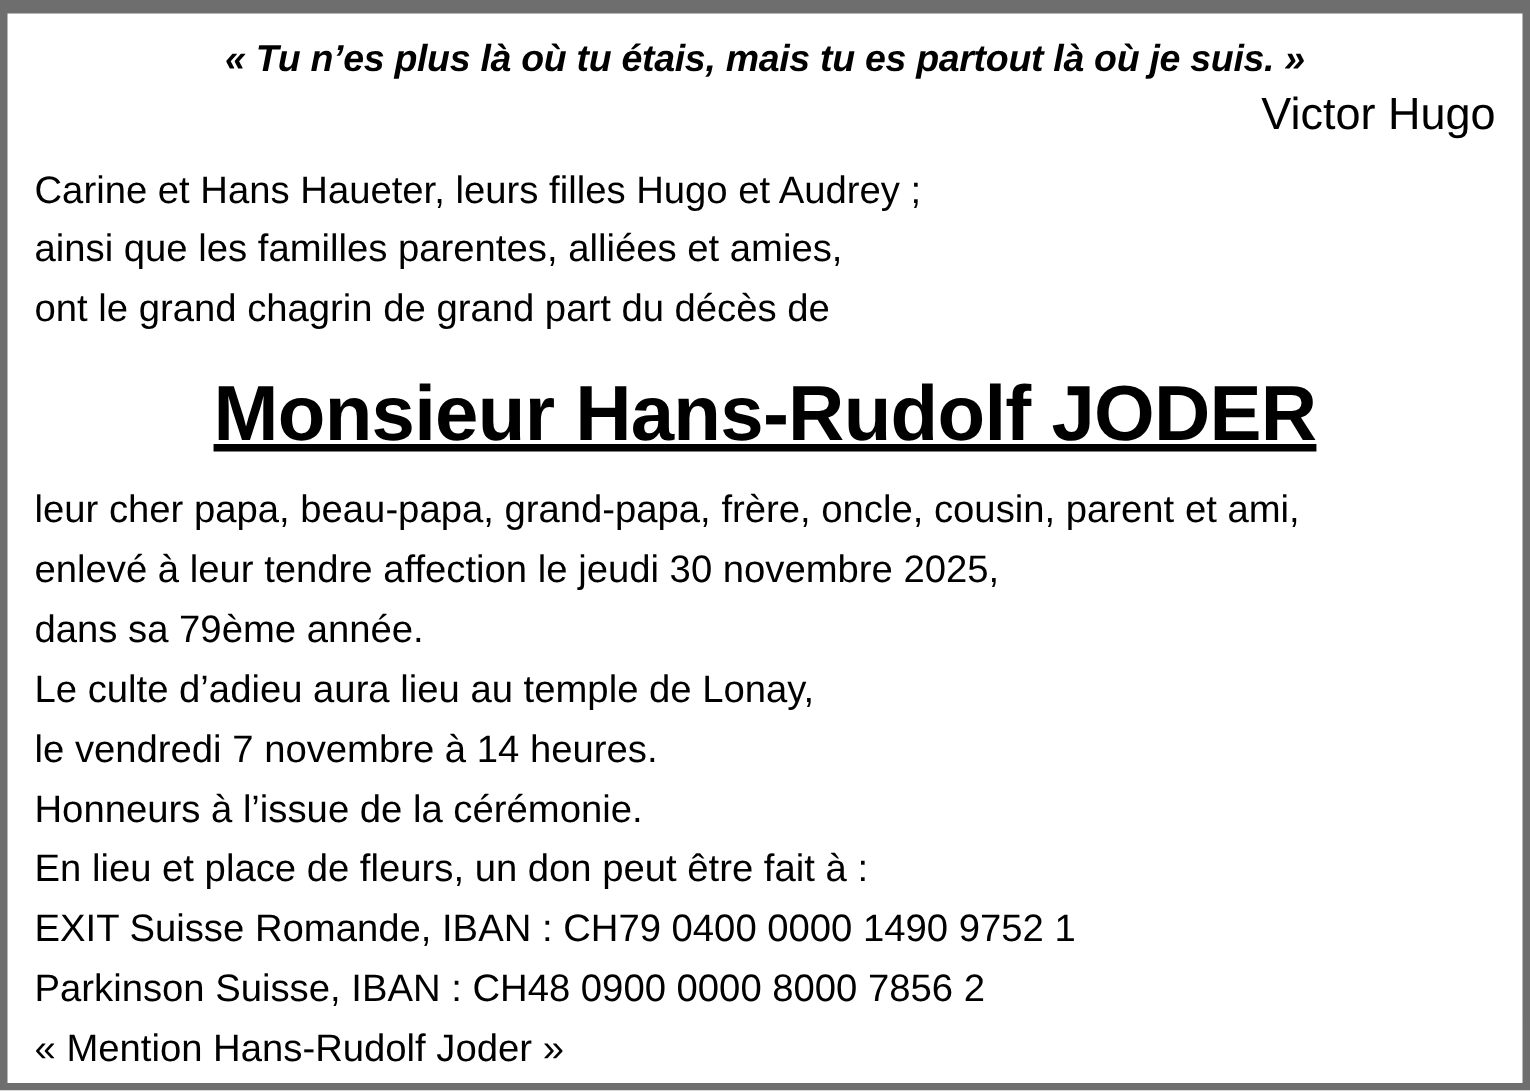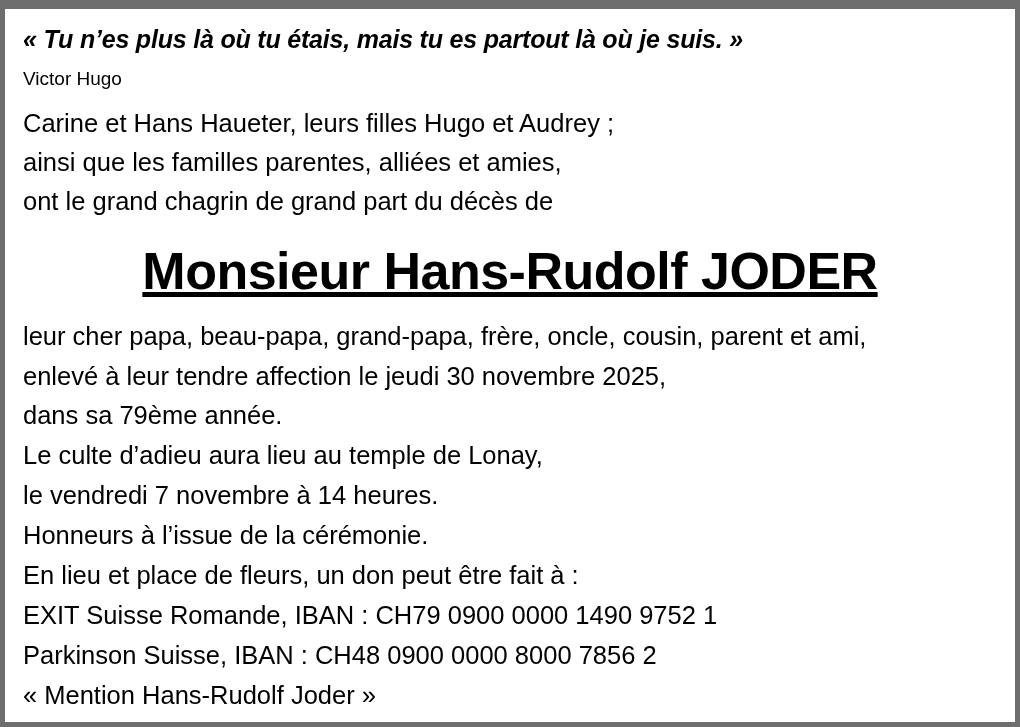--- a/index.html
+++ b/index.html
@@ -20,33 +20,33 @@
     border-top: 9px solid #6e6e6e;
     border-left: 5px solid #6e6e6e;
     border-right: 5px solid #6e6e6e;
     border-bottom: 5px solid #6e6e6e;
     overflow: hidden;
   }
   .inner {
     padding: 14px 18px 0 18px;
   }
   .quote {
-    text-align: left;
+    text-align: center;
     font-style: italic;
     font-weight: bold;
     font-size: 25px;
     line-height: 1.28;
     letter-spacing: -0.2px;
     white-space: nowrap;
   }
   .quote-author {
-    text-align: left;
-    font-size: 19px;
+    text-align: right;
+    font-size: 30px;
     line-height: 1.3;
-    margin-top: 12px;
+    margin-top: 2px;
   }
   .block {
     margin-top: 12px;
   }
   .line {
     font-size: 25.5px;
     line-height: 1.54;
     white-space: nowrap;
   }
   .line b {
@@ -84,19 +84,19 @@
     <div class="deceased-name">Monsieur Hans-Rudolf JODER</div>
 
     <div class="block-b">
       <div class="line">leur cher papa, beau-papa, grand-papa, frère, oncle, cousin, parent et ami,</div>
       <div class="line">enlevé à leur tendre affection le jeudi 30 novembre 2025,</div>
       <div class="line">dans sa 79ème année.</div>
       <div class="line">Le culte d’adieu aura lieu au temple de Lonay,</div>
       <div class="line">le vendredi 7 novembre à 14 heures.</div>
       <div class="line">Honneurs à l’issue de la cérémonie.</div>
       <div class="line">En lieu et place de fleurs, un don peut être fait à :</div>
-      <div class="line">EXIT Suisse Romande, IBAN : CH79 0900 0000 1490 9752 1</div>
+      <div class="line">EXIT Suisse Romande, IBAN : CH79 0400 0000 1490 9752 1</div>
       <div class="line">Parkinson Suisse, IBAN : CH48 0900 0000 8000 7856 2</div>
       <div class="line">« Mention Hans-Rudolf Joder »</div>
     </div>
 
   </div>
 </div>
 
 </body></html>

